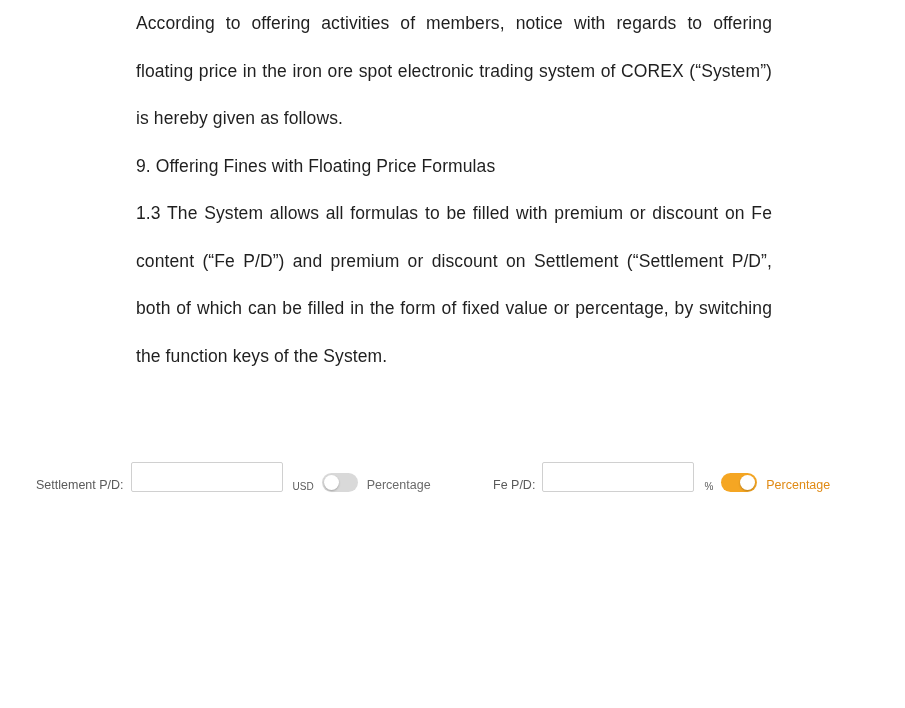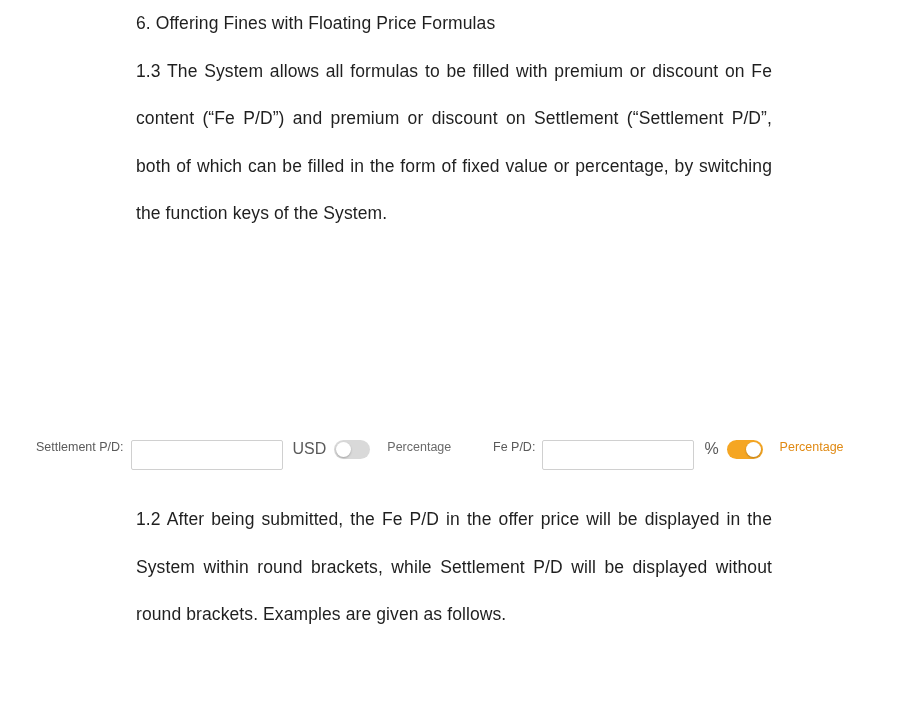--- a/index.html
+++ b/index.html
@@ -41,21 +41,21 @@
   .controls {
     position: absolute;
     left: 0;
     top: 440px;
     width: 905px;
     height: 52px;
   }
   .ctrl-group {
     position: absolute;
     display: flex;
-    align-items: flex-start;
+    align-items: flex-end;
     height: 52px;
   }
   .ctrl-group.left { left: 36px; }
   .ctrl-group.right { left: 493px; }
 
   .ctrl-label {
     font-size: 12.5px;
     color: #5a5a5a;
     white-space: nowrap;
     margin-right: 7px;
@@ -67,21 +67,21 @@
     border: 1px solid #d0d0d0;
     border-radius: 2px;
     background: #ffffff;
     font-family: "Liberation Sans", sans-serif;
     font-size: 12.5px;
     color: #333;
     padding: 0 8px;
     outline: none;
   }
   .unit-label {
-    font-size: 16px;
+    font-size: 10px;
     color: #5a5a5a;
     margin-left: 10px;
     margin-right: 8px;
     white-space: nowrap;
   }
   .toggle {
     position: relative;
     width: 36px;
     height: 19px;
     border-radius: 10px;
@@ -101,34 +101,35 @@
   }
   .toggle.on {
     background: #f5a623;
   }
   .toggle.on .knob {
     left: 19px;
   }
   .toggle-text {
     font-size: 12.5px;
     color: #6a6a6a;
-    margin-left: 17px;
+    margin-left: 9px;
     white-space: nowrap;
   }
   .toggle-text.accent {
     color: #e08a14;
   }
 </style>
 </head>
 <body>
 
 <div class="page">
 
   <div class="doc-body">
-    <p class="para nojustify">6. Offering Fines with Floating Price Formulas</p>
+    <p class="para">According to offering activities of members, notice with regards to offering floating price in the iron ore spot electronic trading system of COREX (“System”) is hereby given as follows.</p>
+    <p class="para nojustify">9. Offering Fines with Floating Price Formulas</p>
     <p class="para">1.3 The System allows all formulas to be filled with premium or discount on Fe content (“Fe P/D”) and premium or discount on Settlement (“Settlement P/D”, both of which can be filled in the form of fixed value or percentage, by switching the function keys of the System.</p>
   </div>
 
   <div class="controls">
 
     <div class="ctrl-group left">
       <span class="ctrl-label">Settlement P/D:</span>
       <input class="text-input" type="text" value="" placeholder="" style="">
       <span class="unit-label">USD</span>
       <div class="toggle">
@@ -142,17 +143,14 @@
       <input class="text-input" type="text" value="" placeholder="" style="">
       <span class="unit-label">%</span>
       <div class="toggle on">
         <div class="knob"></div>
       </div>
       <span class="toggle-text accent">Percentage</span>
     </div>
 
   </div>
 
-  <div class="doc-body" style="top:496px;">
-    <p class="para">1.2 After being submitted, the Fe P/D in the offer price will be displayed in the System within round brackets, while Settlement P/D will be displayed without round brackets. Examples are given as follows.</p>
-  </div>
 
 </div>
 
 </body></html>

